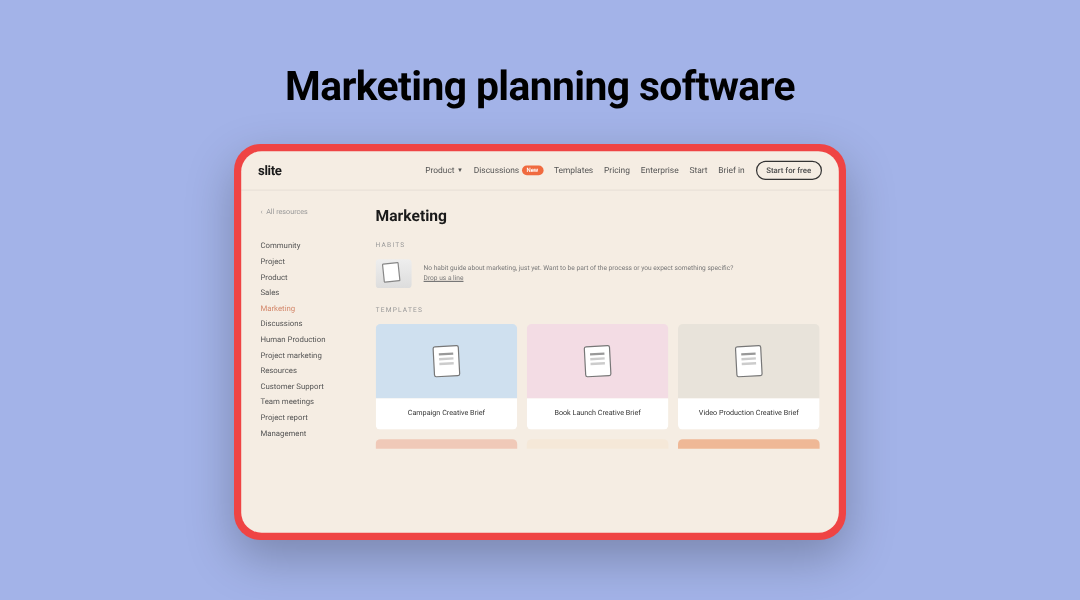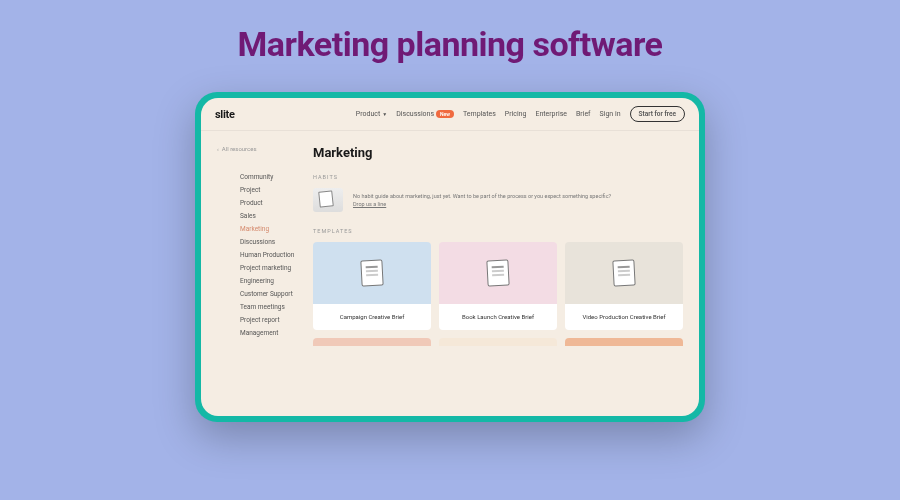--- a/index.html
+++ b/index.html
@@ -9,29 +9,29 @@
       background: #a3b3e8;
       font-family: -apple-system, BlinkMacSystemFont, "Segoe UI", Roboto, sans-serif;
       display: flex;
       flex-direction: column;
       align-items: center;
       overflow: hidden;
     }
     .headline {
       font-size: 34px;
       font-weight: 700;
-      color: #701a75;
-      margin-top: 24px;
+      color: #000000;
+      margin-top: 52px;
       margin-bottom: 28px;
       letter-spacing: -0.5px;
     }
     .tablet-frame {
       width: 510px;
       height: 330px;
-      background: #14b8a6;
+      background: #ef4444;
       border-radius: 22px;
       padding: 6px;
       box-shadow: 0 15px 40px rgba(0,0,0,0.25);
     }
     .screen {
       width: 100%;
       height: 100%;
       background: #f5ede3;
       border-radius: 17px;
       overflow: hidden;
@@ -89,21 +89,21 @@
       color: #666;
     }
     .all-resources {
       color: #999;
       font-size: 6px;
       margin-bottom: 18px;
       display: flex;
       align-items: center;
       gap: 3px;
     }
-    .sidebar-list { list-style: none; margin-left: 23px; }
+    .sidebar-list { list-style: none; }
     .sidebar-item {
       padding: 2.5px 0;
       cursor: pointer;
       color: #555;
     }
     .sidebar-item.active { color: #d4886b; }
     .main {
       flex: 1;
       padding: 14px 16px 0 0;
       overflow: hidden;
@@ -232,42 +232,42 @@
           <span>Product</span>
           <span class="chevron-down">▼</span>
         </div>
         <div class="nav-link">
           <span>Discussions</span>
           <span class="badge-new">New</span>
         </div>
         <div class="nav-link">Templates</div>
         <div class="nav-link">Pricing</div>
         <div class="nav-link">Enterprise</div>
-        <div class="nav-link">Brief</div>
-        <div class="nav-link">Sign in</div>
+        <div class="nav-link">Start</div>
+        <div class="nav-link">Brief in</div>
         <div class="cta-btn">Start for free</div>
       </div>
     </div>
 
     <div class="body-area">
       <div class="sidebar">
         <div class="all-resources">
           <span>‹</span>
           <span>All resources</span>
         </div>
         <ul class="sidebar-list" id="sidebar-list">
             <li class="sidebar-item">Community</li>
             <li class="sidebar-item">Project</li>
             <li class="sidebar-item">Product</li>
             <li class="sidebar-item">Sales</li>
             <li class="sidebar-item active">Marketing</li>
             <li class="sidebar-item">Discussions</li>
             <li class="sidebar-item">Human Production</li>
             <li class="sidebar-item">Project marketing</li>
-            <li class="sidebar-item">Engineering</li>
+            <li class="sidebar-item">Resources</li>
             <li class="sidebar-item">Customer Support</li>
             <li class="sidebar-item">Team meetings</li>
             <li class="sidebar-item">Project report</li>
             <li class="sidebar-item">Management</li>
           </ul>
       </div>
 
       <div class="main">
         <h2 class="page-title">Marketing</h2>
 

